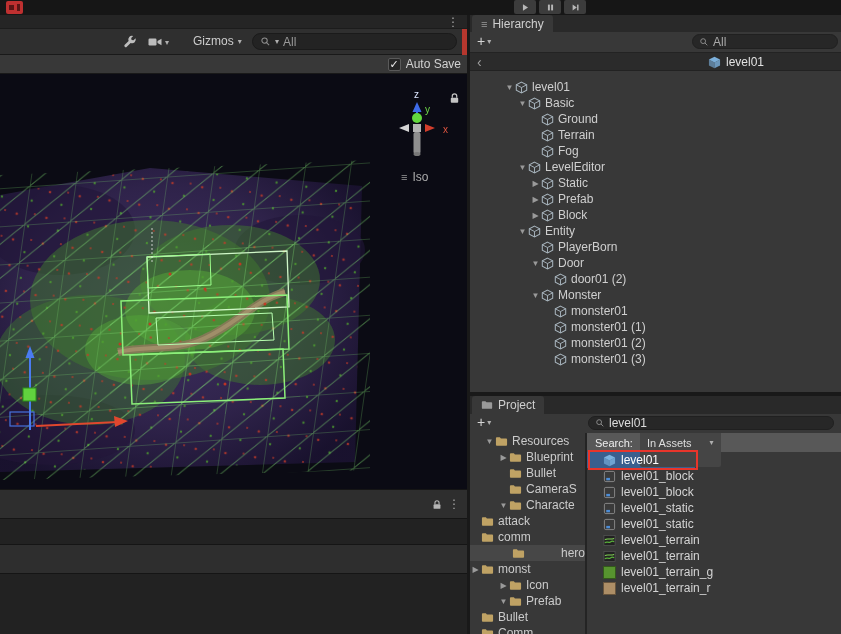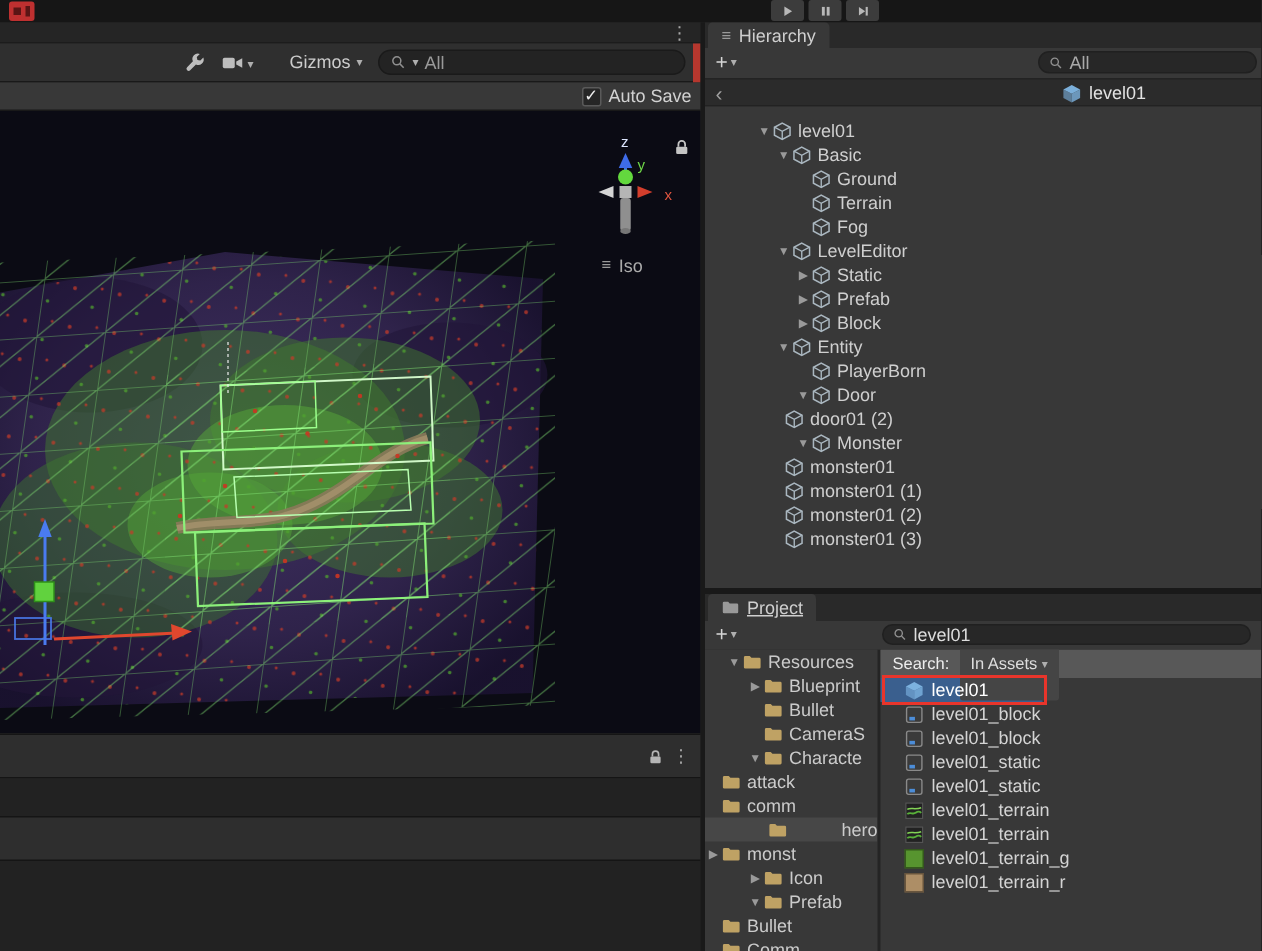--- a/index.html
+++ b/index.html
@@ -57,34 +57,34 @@
   .crumb { left:470px; top:52px; width:371px; height:19px; background:#2B2B2B; border-top:1px solid #232323; border-bottom:1px solid #222; }
   .crumb .back { position:absolute; left:7px; top:1px; color:#9F9F9F; font-size:14px; }
   .crumb .crumb-item { position:absolute; left:238px; top:2px; display:flex; align-items:center; gap:5px; color:#E2E2E2; }
   .crumb .crumb-item svg { width:13px; height:13px; color:#7FB6E4; }
 
   .tree { left:470px; top:71px; width:371px; height:321px; background:#383838; padding-top:8px; overflow:hidden; }
   .trow { display:flex; align-items:center; height:16px; color:#CFCFCF; white-space:nowrap; }
   .fold { width:11px; font-size:8px; color:#9A9A9A; text-align:center; flex:none; }
   .icon13 { width:13px; height:13px; flex:none; margin-right:4px; }
   .cube-gray { color:#A9B6BF; }
-  .d0 { padding-left:34px; } .d1 { padding-left:47px; } .d2 { padding-left:60px; } .d3 { padding-left:42px;text-align:right; }
+  .d0 { padding-left:34px; } .d1 { padding-left:47px; } .d2 { padding-left:60px; } .d3 { padding-left:73px;text-align:right; }
 
   .h-div { left:470px; top:392px; width:371px; height:4px; background:#191919; }
 
   .proj-body { left:470px; top:433px; width:371px; height:201px; background:#383838; overflow:hidden; }
   .folders { position:absolute; left:0; top:0; width:115px; height:201px; overflow:hidden; }
   .frow { display:flex; align-items:center; height:16px; color:#CBCBCB; white-space:nowrap; overflow:hidden; }
   .frow.selected { background:#474747;justify-content:space-between; }
   .f0 { padding-left:14px; } .f1 { padding-left:28px; } .f2 { }
   .folder-ico { color:#BFA264; }
   .col-div { position:absolute; left:115px; top:0; width:2px; height:201px; background:#242424; }
   .results { position:absolute; left:117px; top:0; width:254px; height:201px; }
   .scope-bar { display:flex; align-items:center; gap:7px; height:19px; background:#585858; padding-left:8px; color:#EDEDED; font-size:11px; }
-  .scope-btn { background:#454545; border-radius:2px; padding:18px 7px; color:#DDD; display:flex; align-items:center; gap:3px; font-size:11px; }
+  .scope-btn { background:#454545; border-radius:2px; padding:18px 7px; color:#DDD; display:flex; align-items:center; gap:18px; font-size:11px; }
   .rrow { display:flex; align-items:center; height:16px; padding-left:16px; gap:5px; color:#D4D4D4; white-space:nowrap; }
   .rrow .icon13 { margin-right:0; }
   .rrow.selected { width:108px; background:#3A5F8E; color:#FFFFFF; }
   .red-box { position:absolute; left:1px; top:17px; width:110px; height:20px; border:2px solid #E8352B; pointer-events:none; z-index:5; }
   .swatch { width:13px; height:13px; flex:none; border:1px solid rgba(0,0,0,.4); }
   .prefab-blue { color:#7FB6E4; }
   .hidden-defs { position:absolute; width:0; height:0; overflow:hidden; }
 </style>
 </head>
 <body>
@@ -450,21 +450,21 @@
         <svg class="icon13 cube-gray">
           <use href="#icon-cube-outline"></use>
         </svg>
         <span>monster01 (3)</span>
       </div>
   </div>
 
   <div class="abs h-div"></div>
 
   <div class="abs tabs-strip" style="top:396px; height:18px;">
-    <div class="tab" style="height:18px;text-decoration:underline;">
+    <div class="tab" style="height:18px;">
       <svg>
           <use href="#icon-folder"></use>
         </svg>
       <span>Project</span>
     </div>
   </div>
   <div class="abs panel-toolbar" style="top:414px; height:19px;">
     <div class="add-btn" style="top:0;">
       <span>+</span>
       <span class="caret">▾</span>

